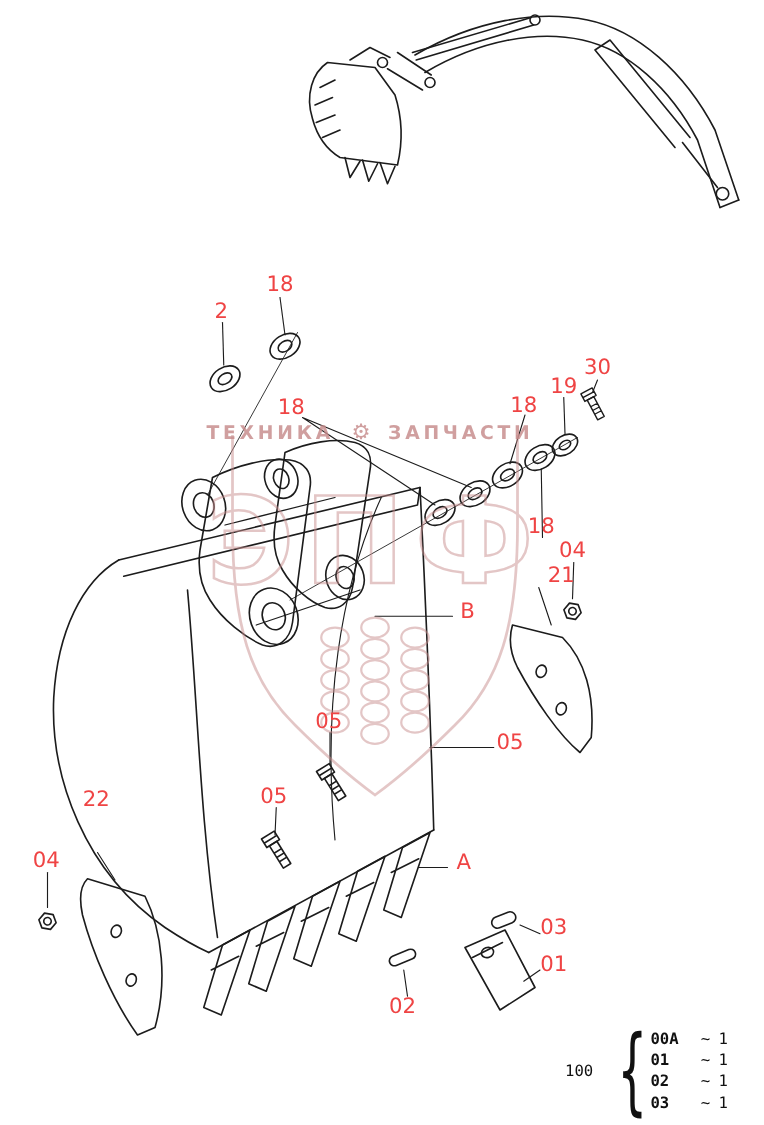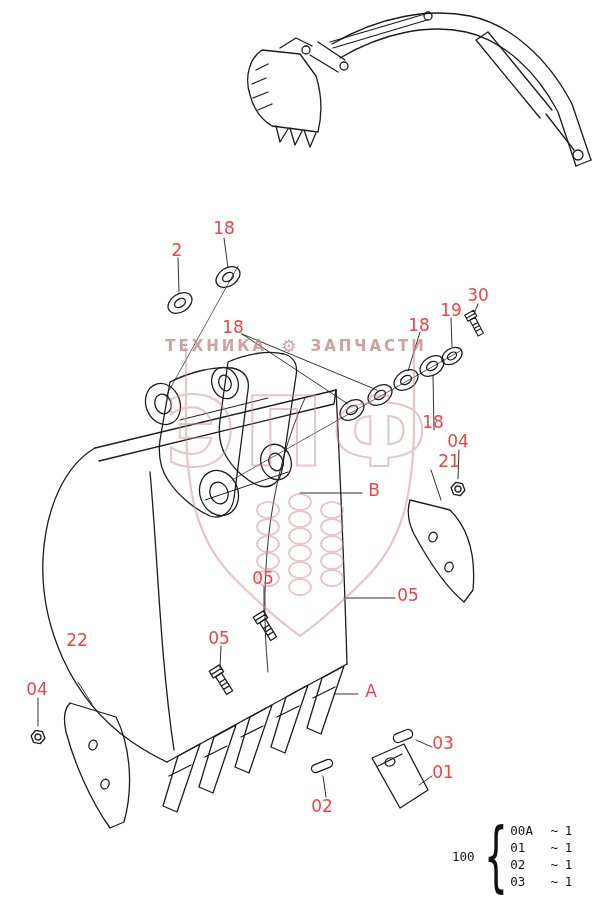--- a/index.html
+++ b/index.html
@@ -7,26 +7,26 @@
          font-family:"DejaVu Sans",sans-serif;color:#111;}
   svg.diagram{position:absolute;left:0;top:0;}
   .callout{position:absolute;transform:translate(-50%,-50%);font-size:17px;line-height:1;
            color:#ef4444;white-space:nowrap;}
   .band{position:absolute;top:336px;left:296px;transform:translateX(-50%);
         display:flex;align-items:center;gap:14px;white-space:nowrap;
         color:rgba(198,138,138,.82);font-weight:bold;font-size:15px;letter-spacing:3px;}
   .band .gear{font-size:17px;letter-spacing:0;}
   .legend{position:absolute;left:452px;top:818px;display:flex;align-items:center;
           font-family:"DejaVu Sans Mono","DejaVu Sans",monospace;font-size:12.5px;color:#111;}
-  .legend .group{margin-right:6px;}
+  .legend .group{margin-right:16px;}
   .legend .brace{display:block;font-size:76px;font-weight:300;line-height:76px;
                  transform:scaleX(.5);margin:0 -8px;color:#111;}
   .legend .rows{display:flex;flex-direction:column;gap:2px;}
   .legend .row{display:flex;}
-  .legend .code{width:36px;}
+  .legend .code{width:36px;font-weight:bold;}
   .legend .sep{width:16px;text-align:center;}
   .legend .qty{width:10px;text-align:right;}
 </style>
 </head>
 <body>
 
 <div class="stage">
 
   <svg class="diagram" width="611" height="900" viewBox="0 0 611 900">
     <defs>

